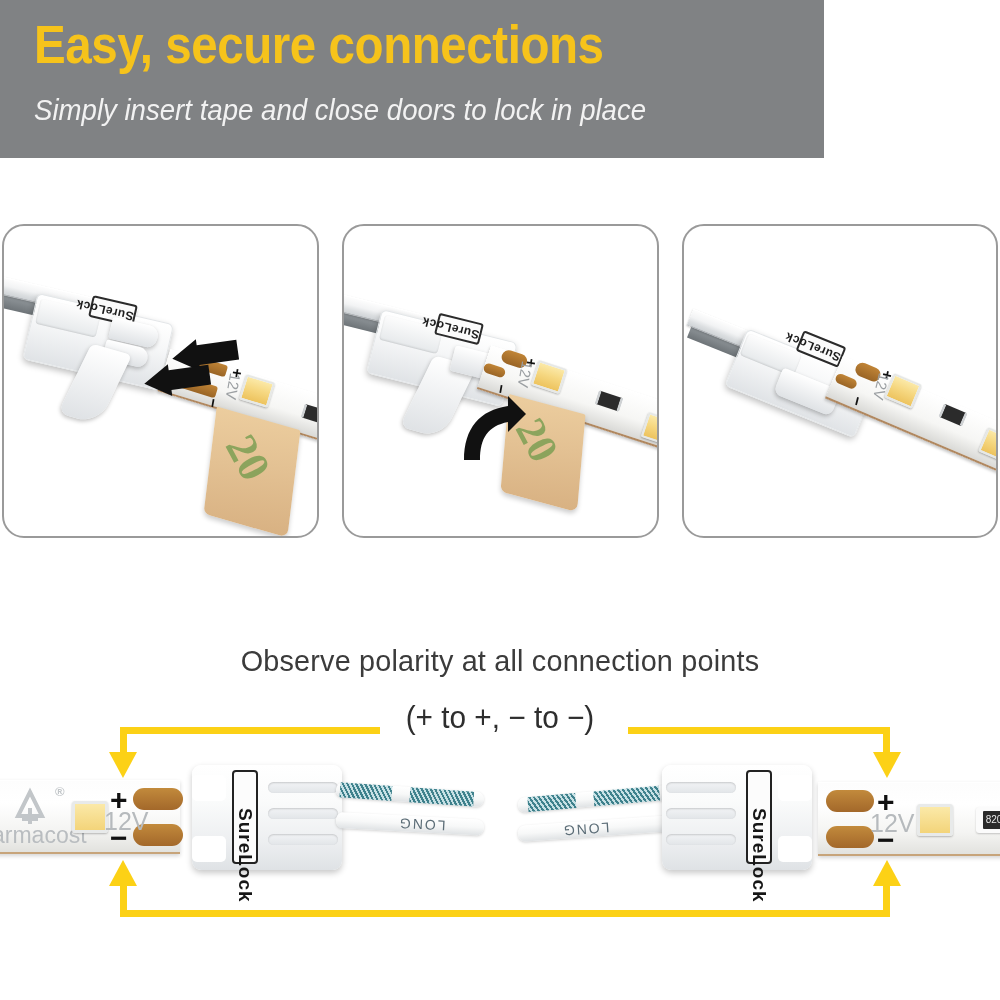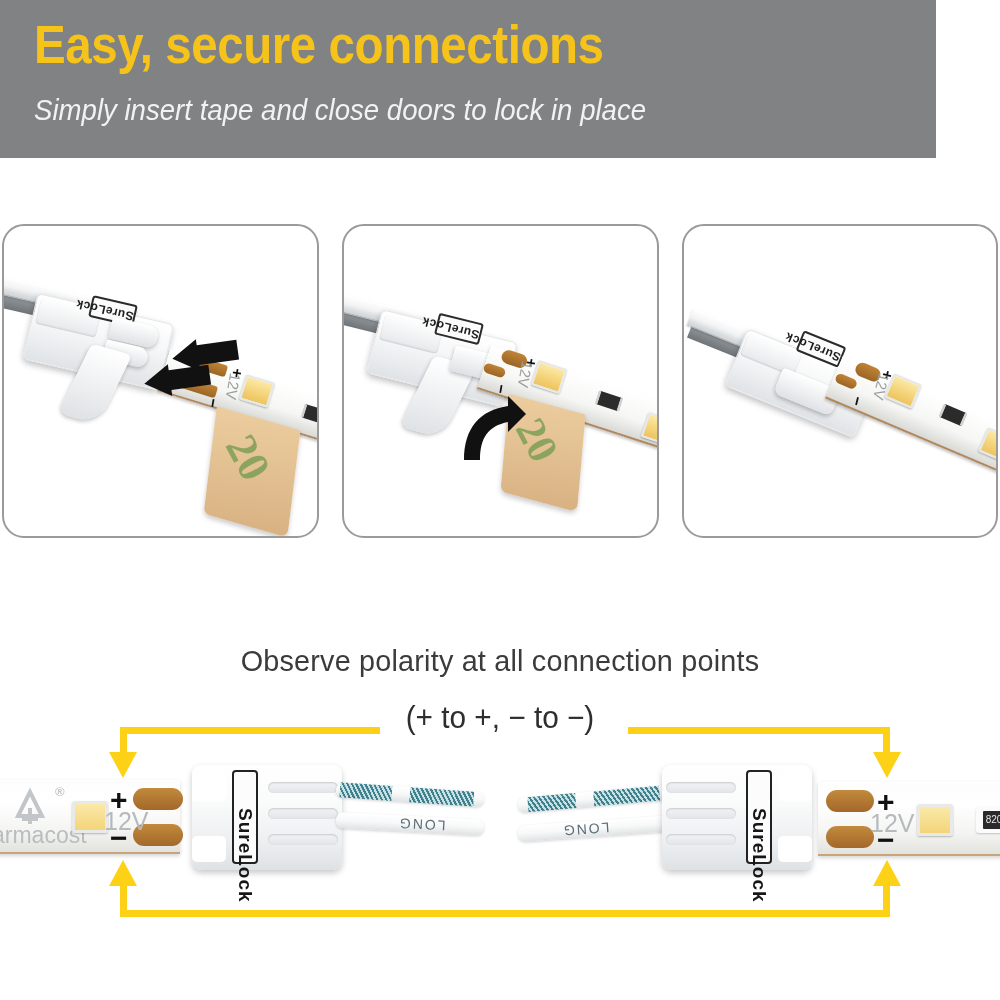--- a/index.html
+++ b/index.html
@@ -6,21 +6,21 @@
   html, body {
     width: 1000px; height: 1000px;
     background: #ffffff;
     font-family: "Liberation Sans", sans-serif;
     overflow: hidden;
   }
   #page { position: relative; width: 1000px; height: 1000px; background:#fff; }
 
   
   #header {
-    position: absolute; left: 0; top: 0; width: 936px; height: 158px;
+    position: absolute; left: 0; top: 0; width: 824px; height: 158px;
     background: #808284;
   }
   #header-title {
     position: absolute; left: 34px; top: 16px;
     font-family: "Liberation Sans Narrow", "Liberation Sans", sans-serif;
     font-weight: 700;
     font-size: 54px;
     letter-spacing: -0.5px;
     color: #F6C31B;
     transform: scaleX(0.88);

